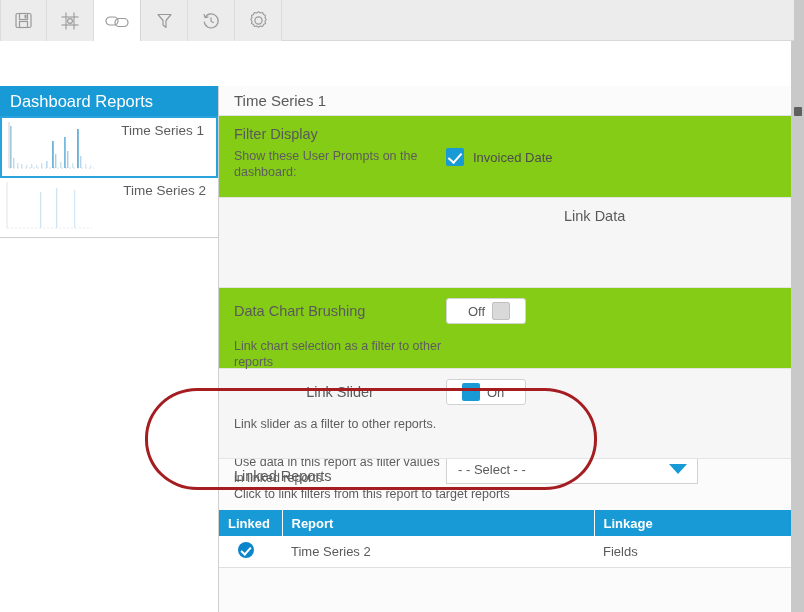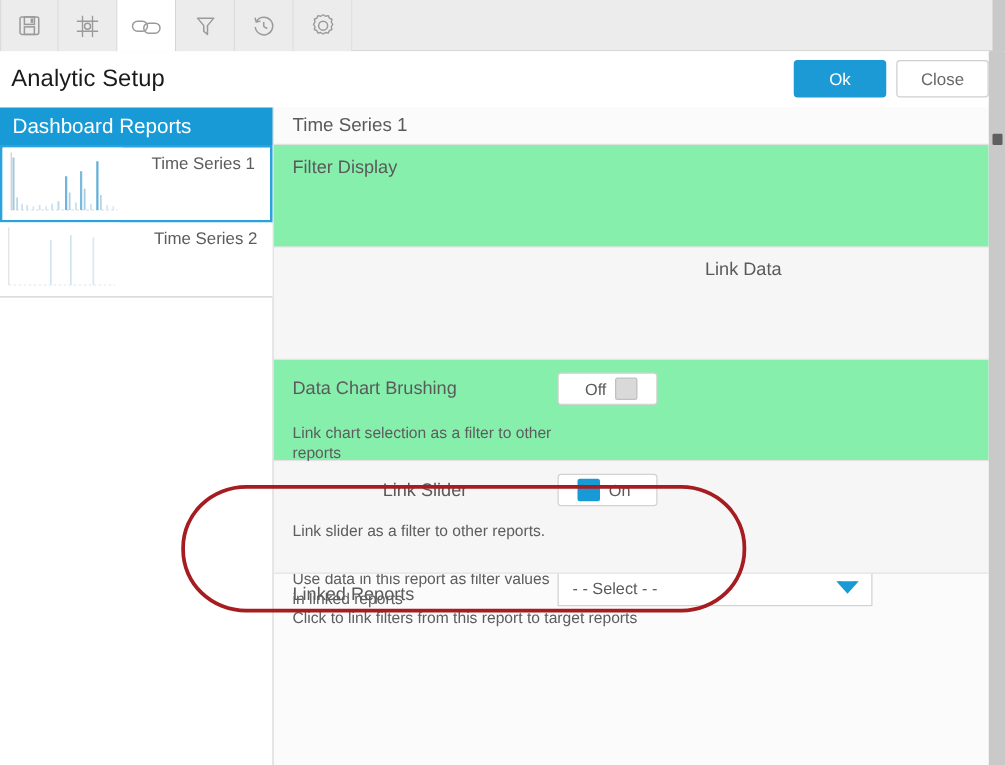--- a/index.html
+++ b/index.html
@@ -118,21 +118,21 @@
     border-bottom: 1px solid #e2e2e2;
     display: flex; align-items: center;
     padding-left: 15px;
     font-size: 15px;
     color: #5a5a5a;
   }
 
   .section {
     border-bottom: 1px solid #e4e4e4;
     padding: 10px 15px 14px 15px;
-    background: #86efac;
+    background: #84cc16;
     position: relative;
   }
   .section.alt { background: #f6f6f6; }
   .sec-title {
     font-size: 14.5px; color: #5a5a5a; margin-bottom: 6px;
   }
   .sec-row { display: flex; align-items: flex-start; }
   .sec-desc {
     font-size: 12.5px; color: #5d5d5d; line-height: 16px;
     width: 212px; flex: 0 0 212px;
@@ -297,27 +297,20 @@
         <svg width="21" height="21" viewBox="0 0 21 21">
           <path d="M10.5 1.8 l1.9 1.2 l2.2-.5 l.9 2 l2 .9 l-.5 2.2 l1.2 1.9 l-1.2 1.9 l.5 2.2 l-2 .9 l-.9 2 l-2.2-.5 l-1.9 1.2 l-1.9-1.2 l-2.2 .5 l-.9-2 l-2-.9 l.5-2.2 l-1.2-1.9 l1.2-1.9 l-.5-2.2 l2-.9 l.9-2 l2.2 .5 Z" fill="none" stroke="#9a9a9a" stroke-width="1.1" stroke-linejoin="round"></path>
           <circle cx="10.5" cy="10.5" r="3.6" fill="none" stroke="#9a9a9a" stroke-width="1.2"></circle>
         </svg>
       </span>
     </div>
     <div class="tb-spacer"></div>
     <div class="tb-right-edge"></div>
   </div>
 
-  <div class="titlebar">
-    <div class="title-text">Analytic Setup</div>
-    <div class="titlebar-actions">
-      <div class="btn btn-primary">Ok</div>
-      <div class="btn btn-secondary">Close</div>
-    </div>
-  </div>
 
   <div class="body-area">
 
     <div class="sidebar">
       <div class="sidebar-header">Dashboard Reports</div>
 
       <div class="report-item selected">
         <div class="report-thumb">
           <svg width="96" height="58" viewBox="0 0 96 58">
             <rect x="0" y="0" width="96" height="58" fill="#ffffff"></rect>
@@ -361,20 +354,29 @@
         <div class="report-label">Time Series 2</div>
       </div>
     </div>
 
     <div class="main">
 
       <div class="main-header">Time Series 1</div>
 
       <div class="section" style="height:82px;">
         <div class="sec-title">Filter Display</div>
+        <div class="sec-row">
+          <div class="sec-desc">Show these User Prompts on the dashboard:</div>
+          <div class="sec-control">
+            <div class="cb-wrap">
+              <span class="checkbox"></span>
+              <span class="cb-label">Invoiced Date</span>
+            </div>
+          </div>
+        </div>
       </div>
 
       <div class="section alt" style="height:90px;">
         <div class="sec-row" style="align-items:flex-end; margin-bottom:8px;flex-direction:column;">
           <div class="sec-desc" style="font-size:14.5px;color:#5a5a5a;">Link Data</div>
           <div class="sec-control">
             <div class="toggle on">
               <span class="knob"></span>
               <span class="tlabel">On</span>
             </div>
@@ -424,20 +426,38 @@
         <div class="sec-row">
           <div class="sec-desc">Link slider as a filter to other reports.</div>
         </div>
       </div>
 
       <div class="lr-section">
         <div class="lr-head">
           <div class="lr-title">Linked Reports</div>
           <div class="lr-sub">Click to link filters from this report to target reports</div>
         </div>
+        <table class="lr">
+          <thead>
+            <tr>
+              <th style="width:63px;">Linked</th>
+              <th style="width:312px;">Report</th>
+              <th>Linkage</th>
+            </tr>
+          </thead>
+          <tbody>
+            <tr>
+              <td>
+                <span class="check-circle"></span>
+              </td>
+              <td class="td-link">Time Series 2</td>
+              <td>Fields</td>
+            </tr>
+          </tbody>
+        </table>
       </div>
 
     </div>
   </div>
 
   <div class="scroll-col">
     <div class="scroll-thumb"></div>
     <div class="mini-marker"></div>
   </div>
 

